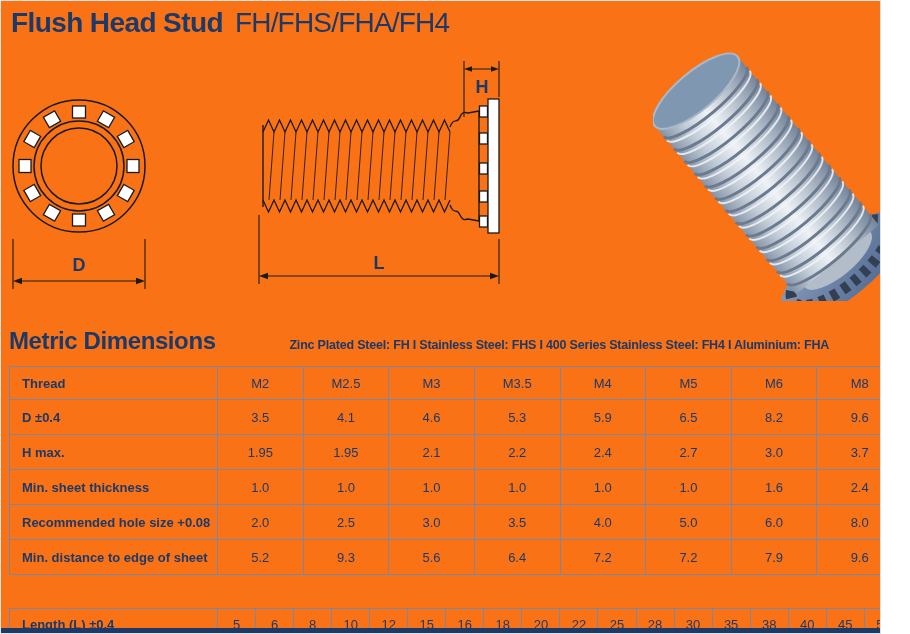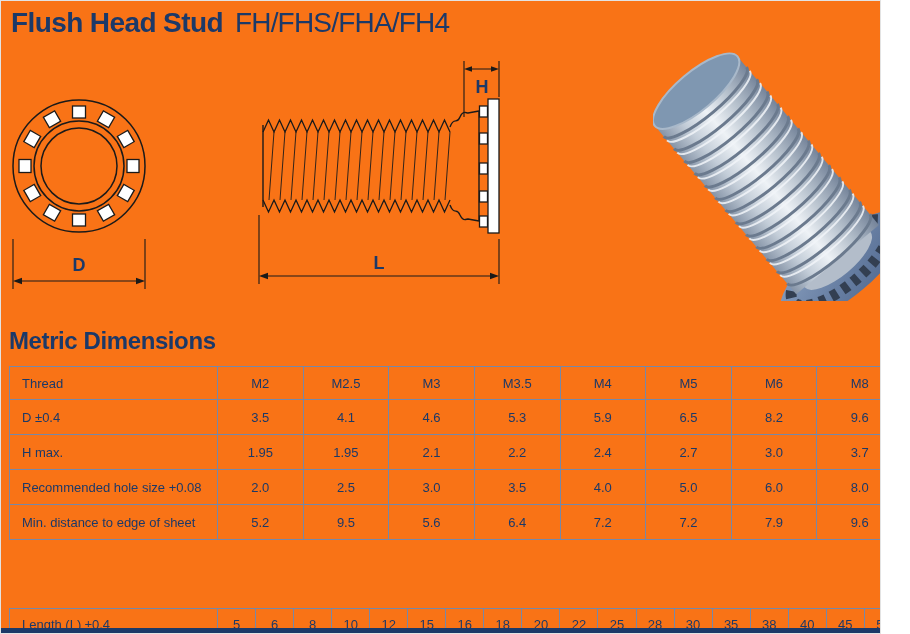--- a/index.html
+++ b/index.html
@@ -19,21 +19,21 @@
   
   .section-row{position:absolute;left:8px;top:326px;width:894px;display:flex;align-items:flex-end;}
   .section-title{font-size:24px;font-weight:bold;color:#1c3968;letter-spacing:-0.4px;white-space:nowrap;}
   .section-materials{flex:1;text-align:center;font-size:12.5px;font-weight:bold;color:#1c3968;
                      padding-bottom:3px;letter-spacing:-0.2px;}
   
   table.tbl{position:absolute;left:8px;border-collapse:collapse;table-layout:fixed;width:894px;}
   table.tbl td,table.tbl th{border:1px solid #7688a8;font-size:13px;color:#1c3968;
         text-align:center;vertical-align:middle;padding:0;overflow:hidden;white-space:nowrap;}
   table.tbl th{font-weight:normal;}
-  table.tbl td.lbl,table.tbl th.lbl{text-align:left;padding-left:12px;font-weight:normal;font-size:13px;}
+  table.tbl td.lbl,table.tbl th.lbl{text-align:left;padding-left:12px;font-weight:bold;font-size:13px;}
   #main-table{top:365px;}
   #main-table tr.hdr{height:33px;}
   #main-table tr.datarow{height:35px;}
   #length-table{top:595px;margin-top:12px;}
   #length-table tr{height:32px;}
   
   .footer-bar{position:absolute;left:0;top:627px;width:910px;height:7px;background:#1c3968;}
 </style>
 </head>
 <body>
@@ -157,20 +157,21 @@
           <path d="M-54 187 A54 13 0 0 0 54 187"></path>
             <path d="M-54 203 A54 13 0 0 0 54 203"></path>
         </g>
       </g>
       <ellipse cx="0" cy="8" rx="54" ry="19" fill="#7f97b1" stroke="#a9b9ca" stroke-width="2"></ellipse>
     </g>
   </svg>
 
   <div class="section-row">
     <span class="section-title">Metric Dimensions</span>
+    <span class="section-materials">Zinc Plated Steel: FH I Stainless Steel: FHS I 400 Series Stainless Steel: FH4 I Aluminium: FHA</span>
   </div>
 
   <table class="tbl" id="main-table">
     <colgroup>
         <col style="width:208px">
         <col>
         <col>
         <col>
         <col>
         <col>
@@ -206,34 +207,45 @@
         <td>1.95</td>
         <td>1.95</td>
         <td>2.1</td>
         <td>2.2</td>
         <td>2.4</td>
         <td>2.7</td>
         <td>3.0</td>
         <td>3.7</td>
       </tr>
       <tr class="datarow">
+        <td class="lbl">Min. sheet thickness</td>
+        <td>1.0</td>
+        <td>1.0</td>
+        <td>1.0</td>
+        <td>1.0</td>
+        <td>1.0</td>
+        <td>1.0</td>
+        <td>1.6</td>
+        <td>2.4</td>
+      </tr>
+      <tr class="datarow">
         <td class="lbl">Recommended hole size +0.08</td>
         <td>2.0</td>
         <td>2.5</td>
         <td>3.0</td>
         <td>3.5</td>
         <td>4.0</td>
         <td>5.0</td>
         <td>6.0</td>
         <td>8.0</td>
       </tr>
       <tr class="datarow">
         <td class="lbl">Min. distance to edge of sheet</td>
         <td>5.2</td>
-        <td>9.5</td>
+        <td>9.3</td>
         <td>5.6</td>
         <td>6.4</td>
         <td>7.2</td>
         <td>7.2</td>
         <td>7.9</td>
         <td>9.6</td>
       </tr>
     </tbody>
   </table>
 

